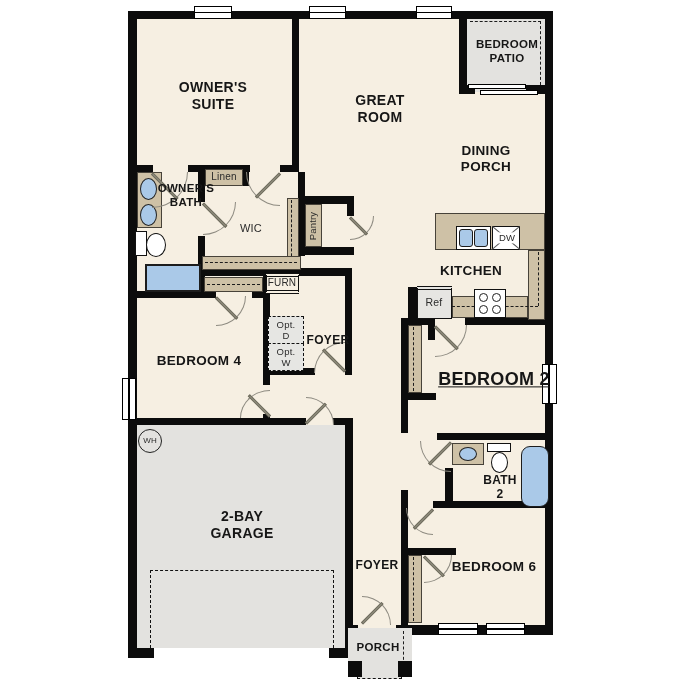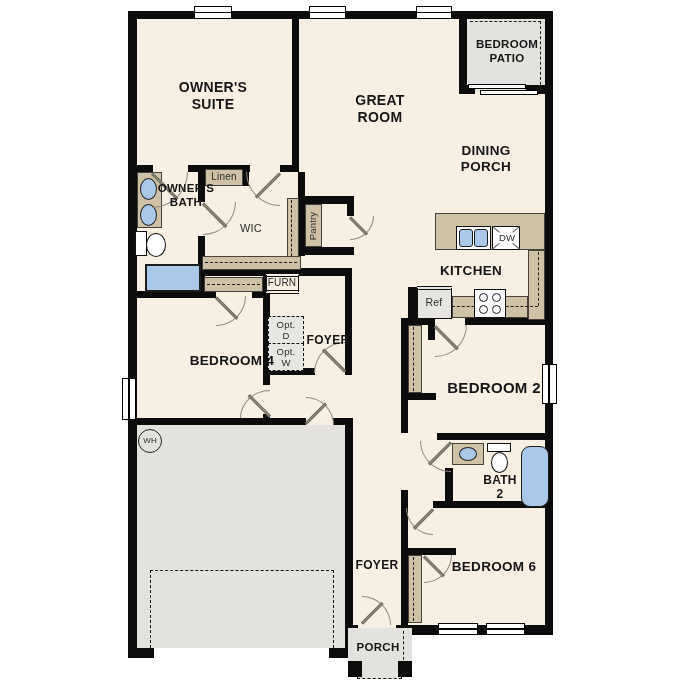--- a/index.html
+++ b/index.html
@@ -223,25 +223,27 @@
 
   <div class="lbl" style="left:213px;top:96px;font-size:14px;">OWNER'S
 SUITE</div>
   <div class="lbl" style="left:380px;top:109px;font-size:14px;">GREAT
 ROOM</div>
   <div class="lbl" style="left:507px;top:52px;font-size:11.5px;">BEDROOM
 PATIO</div>
   <div class="lbl" style="left:486px;top:159px;font-size:13.5px;">DINING
 PORCH</div>
   <div class="lbl" style="left:471px;top:271px;font-size:13.5px;">KITCHEN</div>
-  <div class="lbl" style="left:494px;top:388px;font-size:15px;">BEDROOM 2</div>
+  <div class="lbl" style="left:494px;top:380px;font-size:18px;text-decoration:underline;">BEDROOM 2</div>
   <div class="lbl" style="left:500px;top:487px;font-size:12px;">BATH
 2</div>
   <div class="lbl" style="left:494px;top:567px;font-size:13.5px;">BEDROOM 6</div>
-  <div class="lbl" style="left:199px;top:361px;font-size:13.5px;margin-left:33px;">BEDROOM 4</div>
+  <div class="lbl" style="left:199px;top:361px;font-size:13.5px;">BEDROOM 4</div>
+  <div class="lbl" style="left:242px;top:525px;font-size:14px;">2-BAY
+GARAGE</div>
   <div class="lbl" style="left:377px;top:565px;font-size:12px;">FOYER</div>
   <div class="lbl" style="left:378px;top:648px;font-size:11.5px;">PORCH</div>
   <div class="lbl" style="left:328px;top:340px;font-size:12px;">FOYER</div>
   <div class="lbl" style="left:186px;top:196px;font-size:11.5px;">OWNER'S
 BATH</div>
   <div class="lbl n" style="left:251px;top:228px;font-size:11px;">WIC</div>
   <div class="lbl n" style="left:224px;top:177px;font-size:10px;">Linen</div>
   <div class="lbl n rot" style="left:313px;top:226px;font-size:9.5px;">Pantry</div>
   <div class="lbl n" style="left:282px;top:283px;font-size:10px;">FURN</div>
   <div class="lbl n" style="left:286px;top:330px;font-size:9.5px;">Opt.

